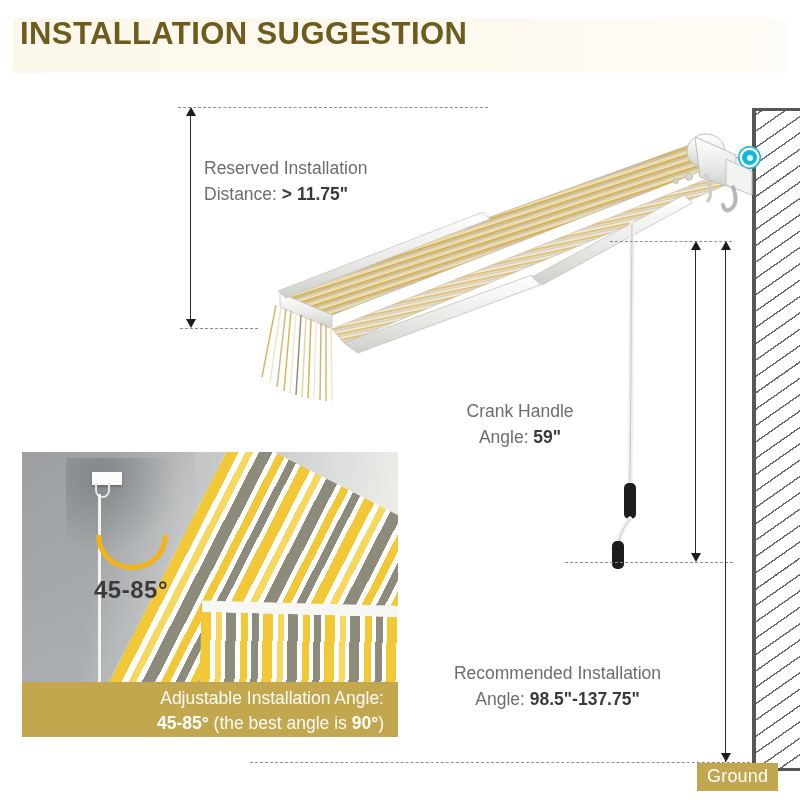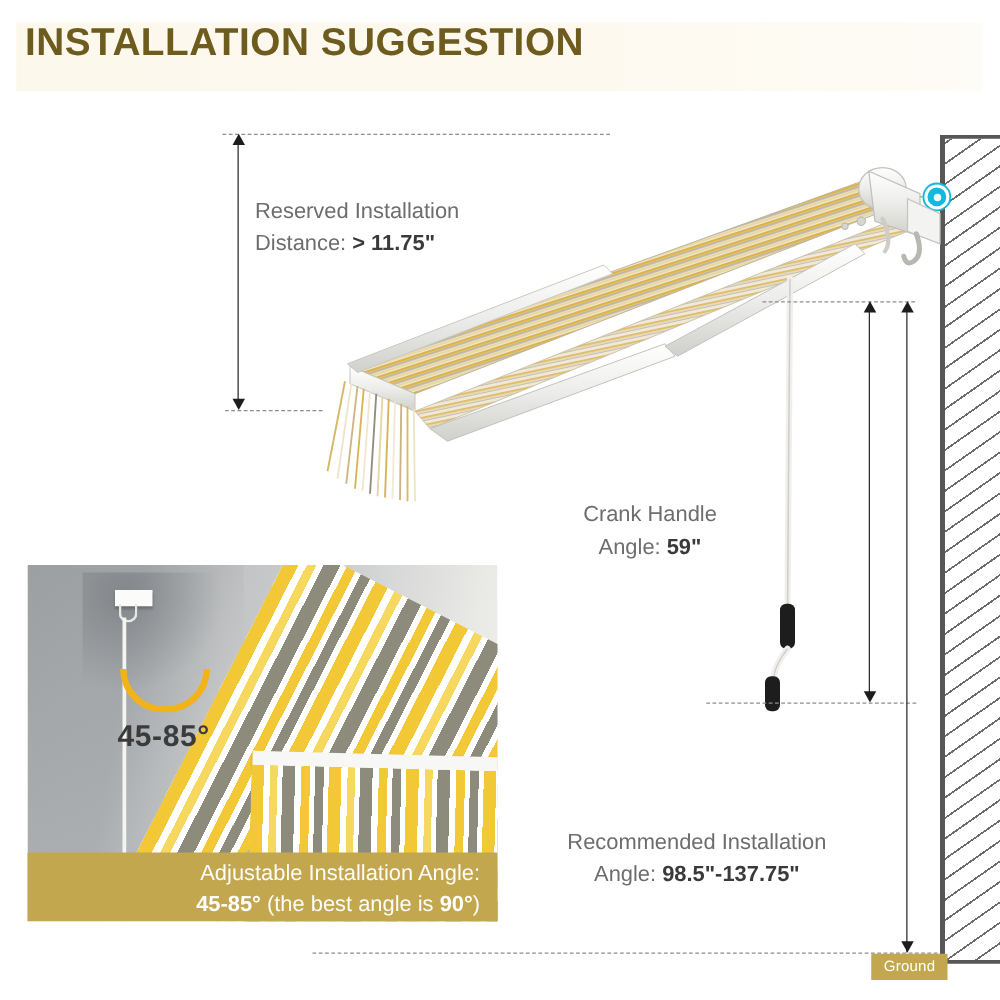--- a/index.html
+++ b/index.html
@@ -49,21 +49,21 @@
   .mount-dot{
     position:absolute;left:742px;top:150px;width:15px;height:15px;border-radius:50%;
     background:#13b8dd;box-shadow:0 0 0 2.5px #ffffff,0 0 0 4px #13b8dd;
   }
   .mount-dot i{position:absolute;left:4.5px;top:4.5px;width:6px;height:6px;border-radius:50%;background:#e8fbff;}
   .dot-lead{position:absolute;left:705px;top:156.5px;width:38px;height:0;border-top:1.4px dashed #8d8d8d;}
 
   
   .ground-badge{
     position:absolute;left:697px;top:763px;padding:3px 10px 4px;
-    background:#c2a74e;color:#fff;font-size:12px;
+    background:#c2a74e;color:#fff;font-size:18px;
     font-family:"Liberation Sans",sans-serif;letter-spacing:.2px;
   }
 
   
   #awning{position:absolute;left:240px;top:115px;width:520px;height:290px;}
 
   
   #crank{position:absolute;left:580px;top:215px;width:120px;height:360px;}
 
   

